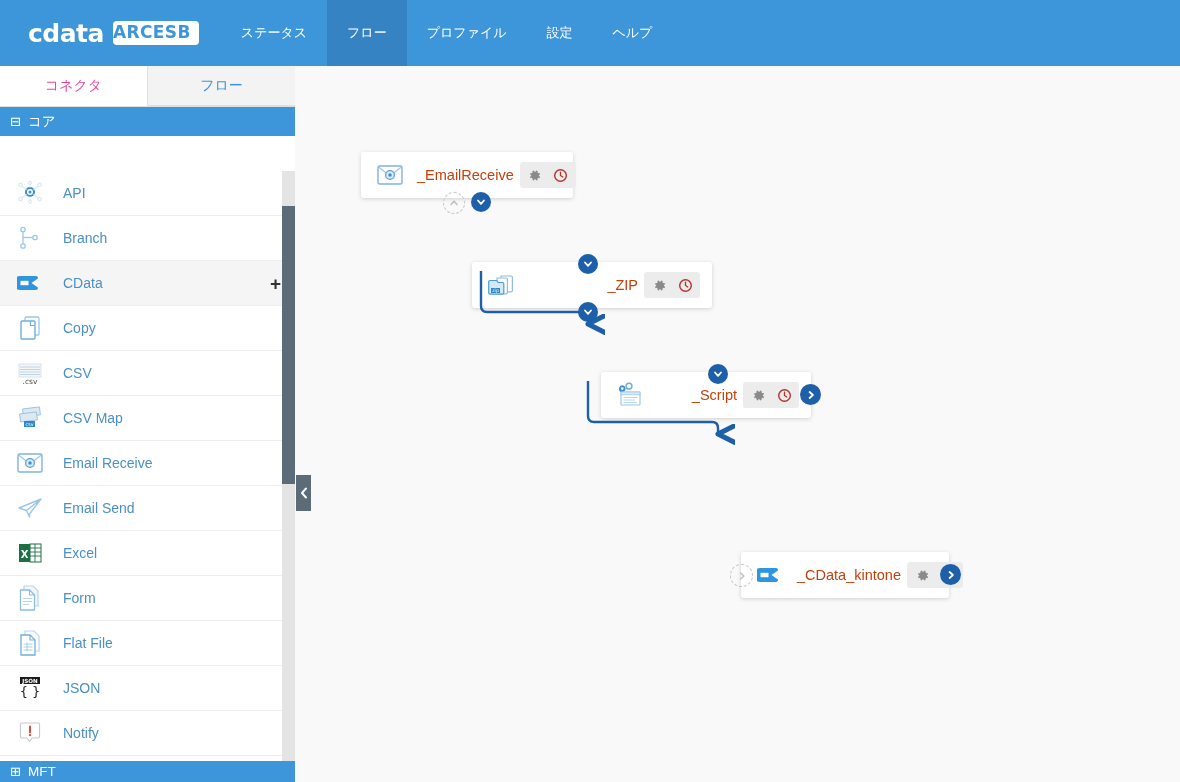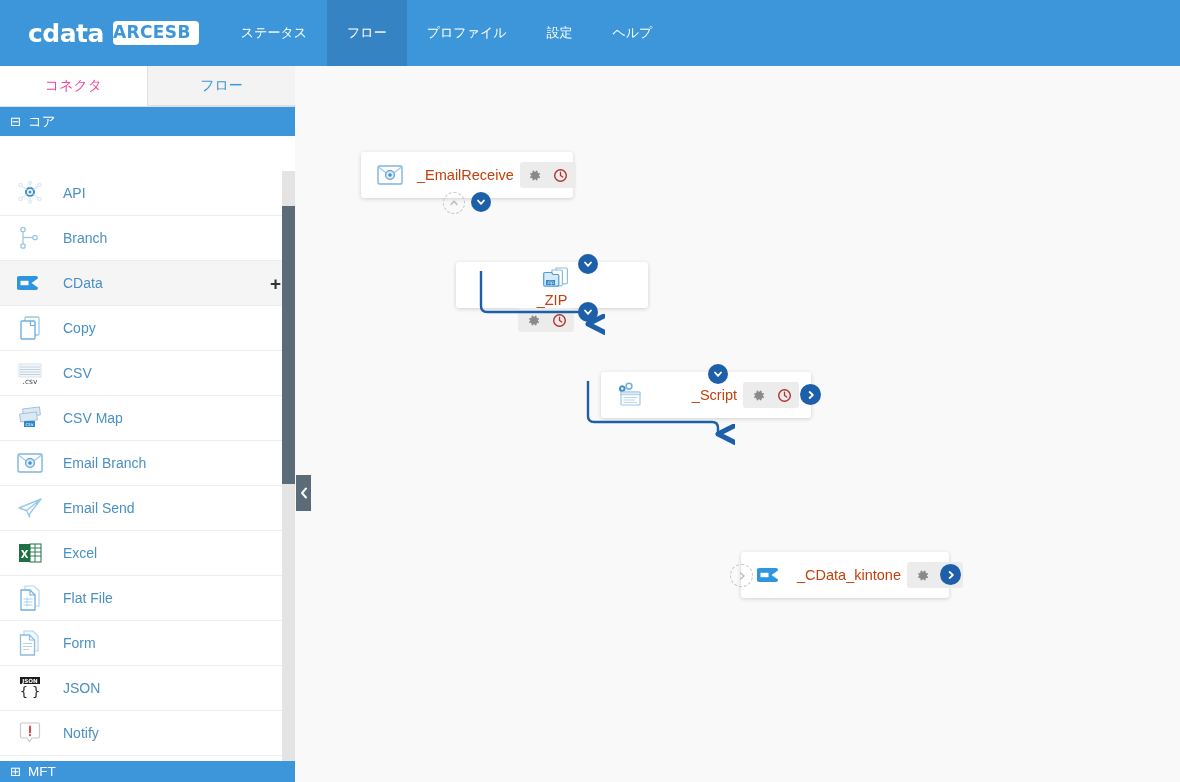--- a/index.html
+++ b/index.html
@@ -381,21 +381,21 @@
       </div>
       <div class="conn-row">
         <div class="conn-ico">
           <svg width="26" height="20" viewBox="0 0 26 20">
             <rect x="1" y="1" width="24" height="18" rx="1.5" fill="#ffffff" stroke="#7fb4de" stroke-width="1.4"></rect>
             <path d="M1.6 2 L13 11 L24.4 2" fill="none" stroke="#9fc9e8" stroke-width="1.3"></path>
             <circle cx="13" cy="10" r="4.4" fill="#d9ecf9" stroke="#5d9fd4" stroke-width="1.2"></circle>
             <circle cx="13" cy="10" r="1.7" fill="#3d8ecb"></circle>
           </svg>
         </div>
-        <div class="conn-label">Email Branch</div>
+        <div class="conn-label">Email Receive</div>
       </div>
       <div class="conn-row">
         <div class="conn-ico">
           <svg width="26" height="22" viewBox="0 0 26 22">
             <path d="M24 2 L2 11 L9.5 13.5 L24 2 L12.5 17 L12.5 20 L9.5 13.5" fill="#ffffff" stroke="#9bc8e6" stroke-width="1.4" stroke-linejoin="round"></path>
           </svg>
         </div>
         <div class="conn-label">Email Send</div>
       </div>
       <div class="conn-row">
@@ -410,50 +410,50 @@
               <line x1="12" y1="15" x2="23" y2="15"></line>
               <line x1="17" y1="3" x2="17" y2="21"></line>
             </g>
           </svg>
         </div>
         <div class="conn-label">Excel</div>
       </div>
       <div class="conn-row">
         <div class="conn-ico">
           <svg width="24" height="26" viewBox="0 0 24 26">
+            <path d="M6 1 h9 l5 5 v15 h-14 z" fill="#f2f7fb" stroke="#b7d6ed" stroke-width="1.2"></path>
+            <path d="M2.5 5 h9 l5 5 v15 h-14 z" fill="#ffffff" stroke="#8dbde2" stroke-width="1.3"></path>
+            <path d="M11.5 5 L11.5 10 L16.5 10" fill="none" stroke="#8dbde2" stroke-width="1.1"></path>
+            <g stroke="#b7d6ed" stroke-width="1">
+              <line x1="5" y1="13.5" x2="14" y2="13.5"></line>
+              <line x1="5" y1="16.5" x2="14" y2="16.5"></line>
+              <line x1="5" y1="19.5" x2="11" y2="19.5"></line>
+            </g>
+          </svg>
+        </div>
+        <div class="conn-label">Form</div>
+      </div>
+      <div class="conn-row">
+        <div class="conn-ico">
+          <svg width="24" height="26" viewBox="0 0 24 26">
             <path d="M7 1 h9 l5 5 v15 h-14 z" fill="#ffffff" stroke="#b7d6ed" stroke-width="1.2"></path>
             <path d="M3 5 h9 l5 5 v15 h-14 z" fill="#ffffff" stroke="#6fb0de" stroke-width="1.3"></path>
             <path d="M12 5 L12 10 L17 10" fill="none" stroke="#6fb0de" stroke-width="1.1"></path>
             <g stroke="#a8d0ea" stroke-width="1">
               <line x1="5.5" y1="14" x2="14.5" y2="14"></line>
               <line x1="5.5" y1="17" x2="14.5" y2="17"></line>
               <line x1="5.5" y1="20" x2="14.5" y2="20"></line>
               <line x1="9" y1="12.5" x2="9" y2="21.5"></line>
             </g>
           </svg>
         </div>
         <div class="conn-label">Flat File</div>
       </div>
       <div class="conn-row">
         <div class="conn-ico">
-          <svg width="24" height="26" viewBox="0 0 24 26">
-            <path d="M6 1 h9 l5 5 v15 h-14 z" fill="#f2f7fb" stroke="#b7d6ed" stroke-width="1.2"></path>
-            <path d="M2.5 5 h9 l5 5 v15 h-14 z" fill="#ffffff" stroke="#8dbde2" stroke-width="1.3"></path>
-            <path d="M11.5 5 L11.5 10 L16.5 10" fill="none" stroke="#8dbde2" stroke-width="1.1"></path>
-            <g stroke="#b7d6ed" stroke-width="1">
-              <line x1="5" y1="13.5" x2="14" y2="13.5"></line>
-              <line x1="5" y1="16.5" x2="14" y2="16.5"></line>
-              <line x1="5" y1="19.5" x2="11" y2="19.5"></line>
-            </g>
-          </svg>
-        </div>
-        <div class="conn-label">Form</div>
-      </div>
-      <div class="conn-row">
-        <div class="conn-ico">
           <svg width="26" height="26" viewBox="0 0 26 26">
             <rect x="3" y="2" width="20" height="7" fill="#1a1a1a"></rect>
             <text x="13" y="7.8" font-size="5.6" font-weight="bold" fill="#ffffff" text-anchor="middle" font-family="DejaVu Sans, sans-serif">JSON</text>
             <text x="13" y="21" font-size="13" fill="#1a1a1a" text-anchor="middle" font-family="DejaVu Sans, sans-serif">{ }</text>
           </svg>
         </div>
         <div class="conn-label">JSON</div>
       </div>
       <div class="conn-row">
         <div class="conn-ico">
@@ -518,21 +518,21 @@
     <svg width="10" height="10" viewBox="0 0 10 10">
         <path d="M2 6.5 L5 3.2 L8 6.5" fill="none" stroke="#c0c0c0" stroke-width="1.6" stroke-linecap="round" stroke-linejoin="round"></path>
       </svg>
   </div>
   <div class="port" style="left:176px; top:126px;">
     <svg width="10" height="10" viewBox="0 0 10 10">
         <path d="M2 3.5 L5 6.8 L8 3.5" fill="none" stroke="#ffffff" stroke-width="1.8" stroke-linecap="round" stroke-linejoin="round"></path>
       </svg>
   </div>
 
-  <div class="node" id="node-zip" style="left:161px; top:196px; width:192px;flex-direction:column;">
+  <div class="node" id="node-zip" style="left:177px; top:196px; width:240px;">
     <div class="node-ico">
       <svg width="26" height="24" viewBox="0 0 26 24">
         <path d="M13 3 h10 a1.4 1.4 0 0 1 1.4 1.4 v13 a1.4 1.4 0 0 1 -1.4 1.4 h-10 z" fill="#ffffff" stroke="#8dbde2" stroke-width="1.2"></path>
         <path d="M9 5 h9 a1.4 1.4 0 0 1 1.4 1.4 v13 a1.4 1.4 0 0 1 -1.4 1.4 h-9 z" fill="#ffffff" stroke="#8dbde2" stroke-width="1.2"></path>
         <path d="M2 7.5 h6.5 l1.6 2 h4.4 a1.3 1.3 0 0 1 1.3 1.3 v9 a1.3 1.3 0 0 1 -1.3 1.3 H2 a1.3 1.3 0 0 1 -1.3 -1.3 V8.8 A1.3 1.3 0 0 1 2 7.5 z" fill="#d5e9f7" stroke="#4f9cd4" stroke-width="1.2"></path>
         <rect x="3" y="15" width="9" height="5" fill="#2f88c9"></rect>
         <text x="7.5" y="19.2" font-size="4.6" fill="#ffffff" text-anchor="middle" font-family="DejaVu Sans, sans-serif">zip</text>
       </svg>
     </div>
     <div class="node-title">_ZIP</div>

